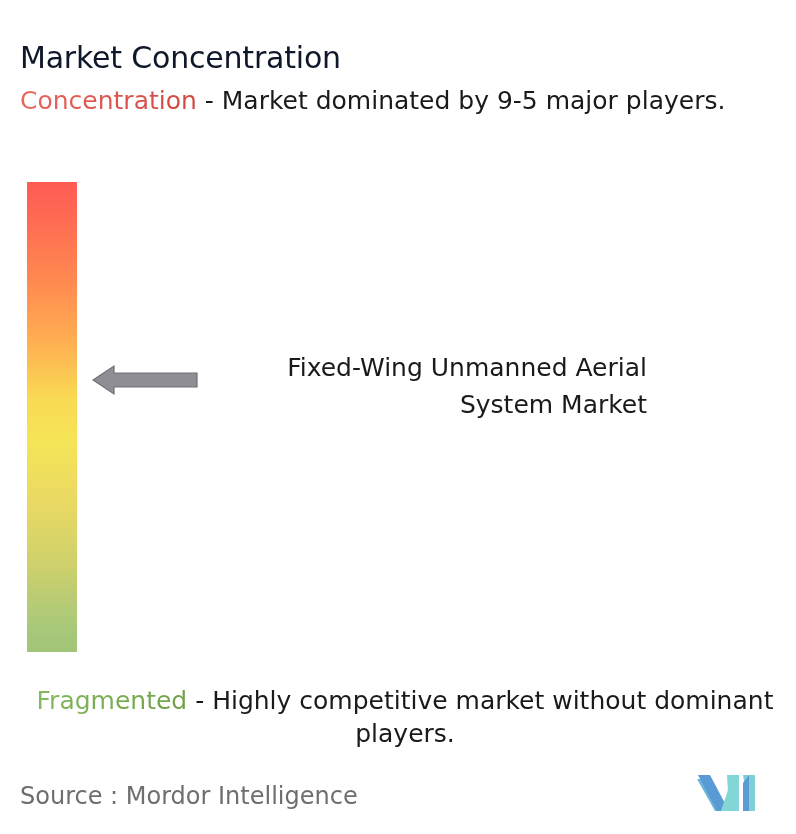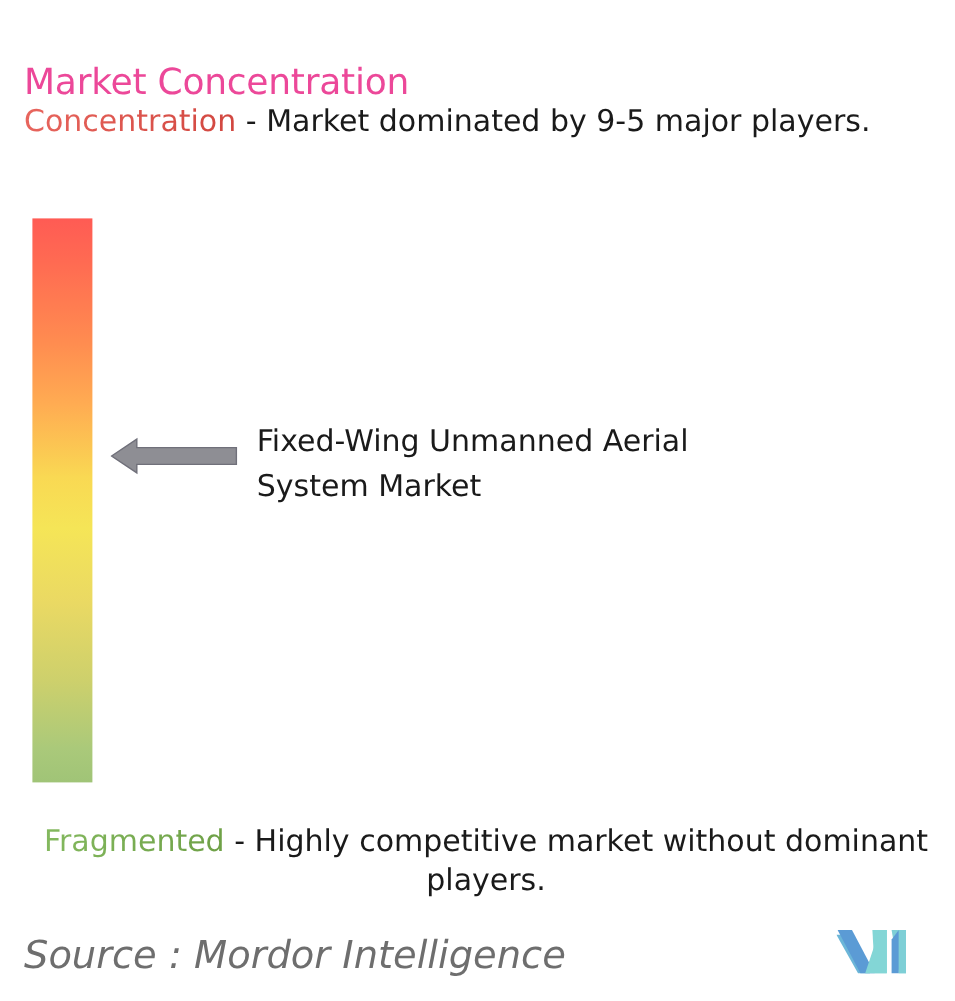--- a/index.html
+++ b/index.html
@@ -12,24 +12,24 @@
     height: 834px;
     position: relative;
     font-family: "DejaVu Sans", sans-serif;
     overflow: hidden;
     -webkit-font-smoothing: antialiased;
   }
 
   #page-title {
     position: absolute;
     left: 20px;
-    top: 30px;
+    top: 19px;
     font-size: 30px;
     line-height: 38px;
-    color: #ec4899;
+    color: #0f172a;
     font-weight: 400;
     letter-spacing: -0.2px;
     white-space: nowrap;
   }
 
   
   #consolidated-line {
     position: absolute;
     left: 20px;
     top: 84px;
@@ -73,26 +73,27 @@
   #callout-arrow {
     position: absolute;
     left: 92px;
     top: 363px;
     width: 106px;
     height: 34px;
   }
 
   #callout-label {
     position: absolute;
-    left: 214px;
+    left: 227px;
     top: 349px;
     width: 420px;
     font-size: 25px;
     line-height: 37px;
     color: #1a1a1a;
+    text-align: right;
   }
 
   
   #fragmented-line {
     position: absolute;
     left: 20px;
     top: 684px;
     width: 770px;
     font-size: 25px;
     line-height: 33px;
@@ -106,25 +107,24 @@
     color: transparent;
     -webkit-text-fill-color: transparent;
   }
   .kw-fallback-green { color: #78ab52; }
 
   
   #source-line {
     position: absolute;
     left: 20px;
     top: 781px;
-    font-size: 32px;
+    font-size: 24px;
     line-height: 30px;
     color: #6e6e6e;
     white-space: nowrap;
-    font-style: italic;
   }
   #brand-logo {
     position: absolute;
     left: 697px;
     top: 771px;
     width: 64px;
     height: 44px;
   }
 </style>
 </head>

